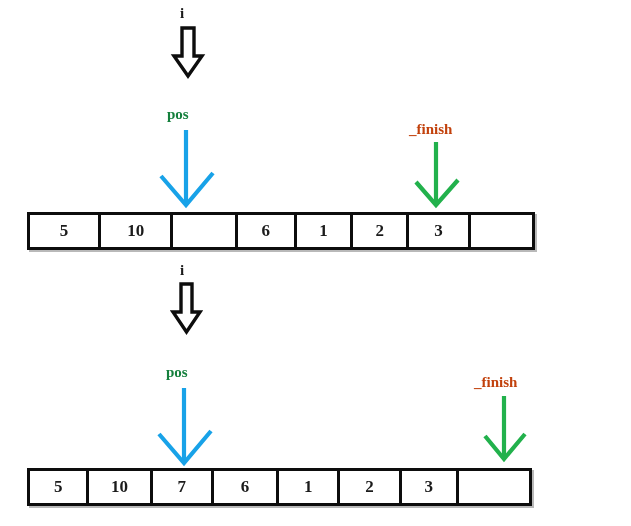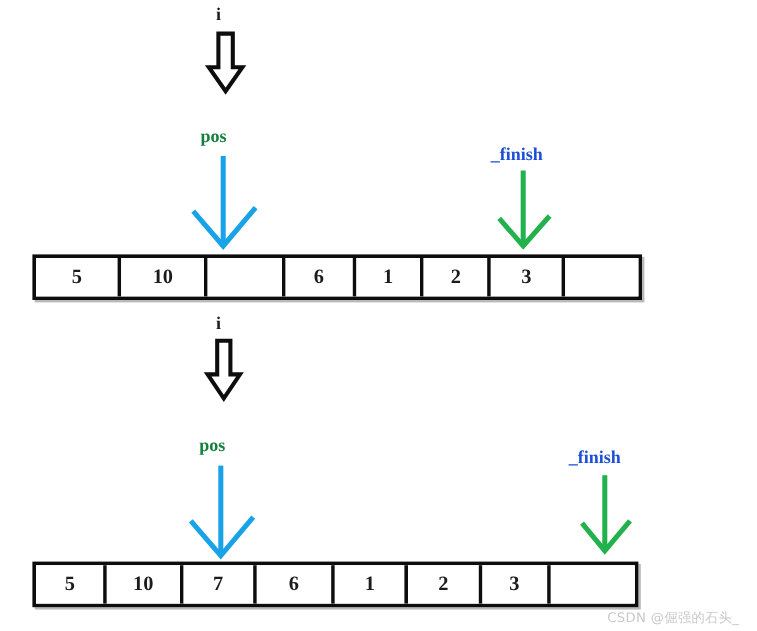--- a/index.html
+++ b/index.html
@@ -53,21 +53,21 @@
   .lbl-i {
     font-size: 15px;
     color: #1b1b1b;
   }
   .lbl-pos {
     font-size: 15px;
     color: #15803d;
   }
   .lbl-finish {
     font-size: 15px;
-    color: #1d4ed8;
+    color: #c2410c;
   }
 
   
   .arrow-svg {
     position: absolute;
     overflow: visible;
   }
 
   
   .watermark {
@@ -139,15 +139,14 @@
       <div class="cell" style="width: 60px;">5</div>
       <div class="cell" style="width: 64px;">10</div>
       <div class="cell" style="width: 62px;">7</div>
       <div class="cell" style="width: 66px;">6</div>
       <div class="cell" style="width: 62px;">1</div>
       <div class="cell" style="width: 62px;">2</div>
       <div class="cell" style="width: 58px;">3</div>
       <div class="cell" style="width: 71px;"></div>
     </div>
 
-  <div class="watermark" style="left:506px; top:507px;">CSDN @倔强的石头_</div>
 
 </div>
 
 </body></html>

